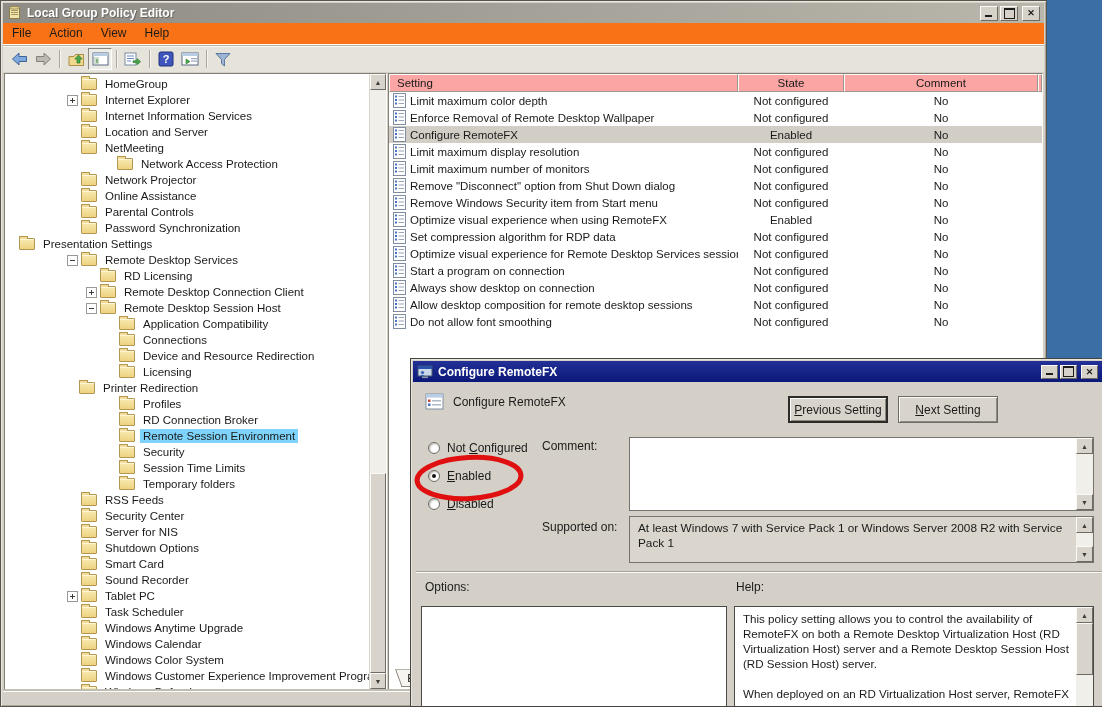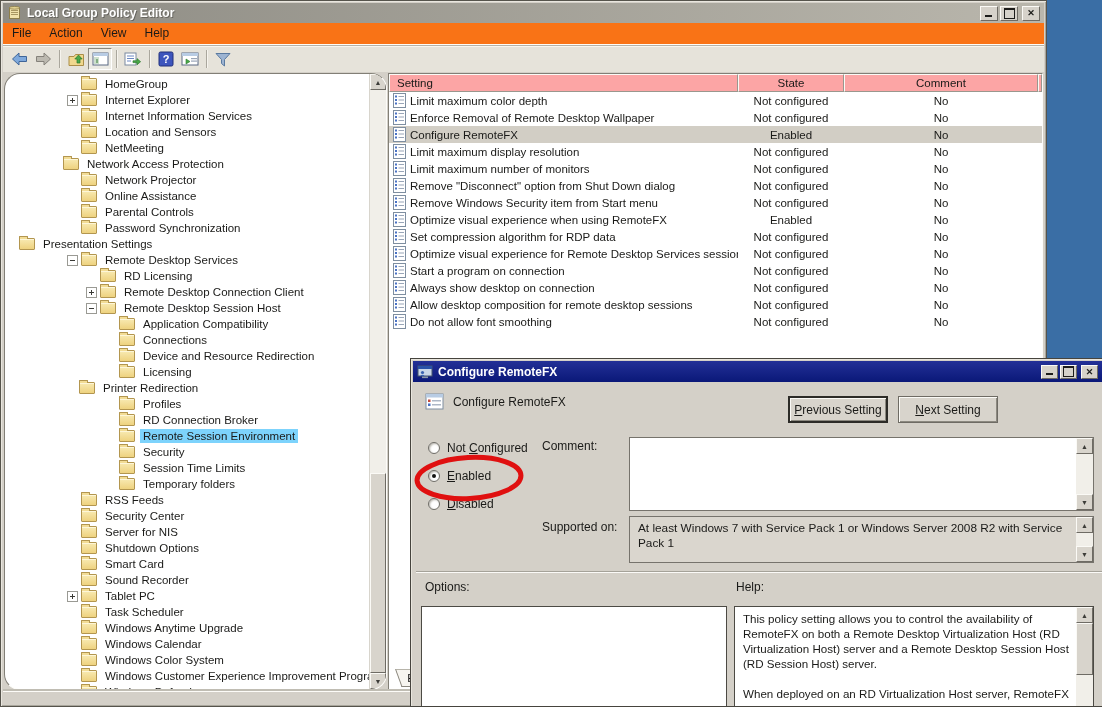--- a/index.html
+++ b/index.html
@@ -52,21 +52,21 @@
   .tbtn.pressed{ border-color:#8a877e #fff #fff #8a877e; background:#ecebe5; }
   .tsep{ width:1px; height:18px; background:#aaa79d; margin:0 4px; box-shadow:1px 0 0 #f6f4ee; }
 
   
   .content{ position:absolute; left:2px; top:71px; right:2px; bottom:16px; background:#d4d0c8; }
   .pane{
     position:absolute; top:1px; bottom:0; background:#fff;
     border:1px solid; border-color:#827f76 #fdfcf9 #fdfcf9 #827f76;
     overflow:hidden;
   }
-  #tree-pane{ left:1px; width:383px;border-radius:16px; }
+  #tree-pane{ left:1px; width:383px; }
   #list-pane{ left:385px; right:1px; }
 
   
   #tree-items{ padding-top:2px; font-size:11.5px; }
   .trow{ height:16px; display:flex; align-items:center; white-space:nowrap; }
   .expand{ width:11px; height:11px; margin-right:3px; flex:none; position:relative; visibility:hidden; }
   .expand.plus,.expand.minus{ visibility:visible; border:1px solid #9a9a94; background:#fff; }
   .expand.plus::before,.expand.minus::before{ content:''; position:absolute; left:2px; right:2px; top:4px; height:1px; background:#3a3a36; }
   .expand.plus::after{ content:''; position:absolute; top:2px; bottom:2px; left:4px; width:1px; background:#3a3a36; }
   .folder{ width:16px; height:12px; margin-right:5px; flex:none; position:relative;
@@ -257,28 +257,28 @@
     <span class="tlabel">Internet Explorer</span>
   </div>
           <div class="trow" style="padding-left: 62px;">
     <span class="expand"></span>
     <span class="folder"></span>
     <span class="tlabel">Internet Information Services</span>
   </div>
           <div class="trow" style="padding-left: 62px;">
     <span class="expand"></span>
     <span class="folder"></span>
-    <span class="tlabel">Location and Sensors</span>
+    <span class="tlabel">Location and Server</span>
   </div>
           <div class="trow" style="padding-left: 62px;">
     <span class="expand"></span>
     <span class="folder"></span>
     <span class="tlabel">NetMeeting</span>
   </div>
-          <div class="trow" style="padding-left: 44px;">
+          <div class="trow" style="padding-left: 98px;">
     <span class="expand"></span>
     <span class="folder"></span>
     <span class="tlabel">Network Access Protection</span>
   </div>
           <div class="trow" style="padding-left: 62px;">
     <span class="expand"></span>
     <span class="folder"></span>
     <span class="tlabel">Network Projector</span>
   </div>
           <div class="trow" style="padding-left: 62px;">

